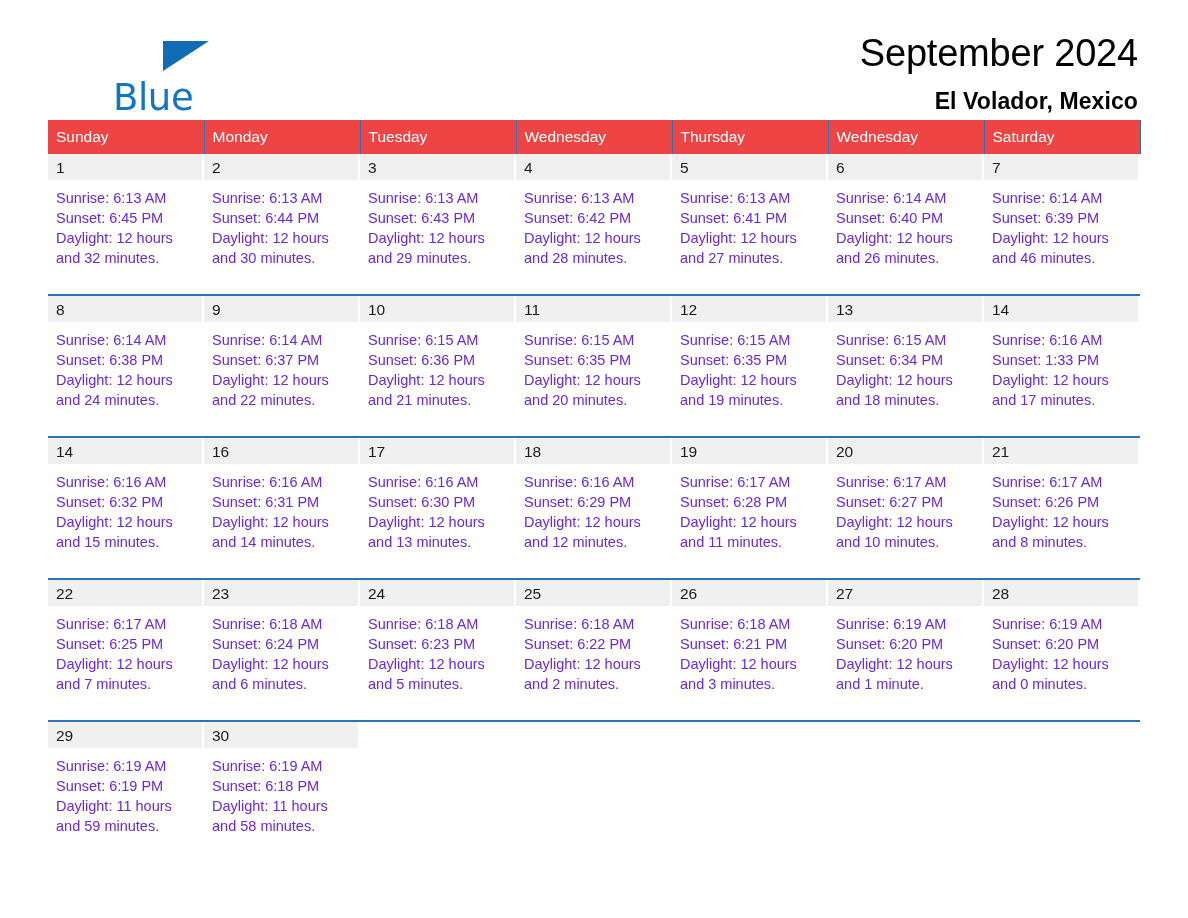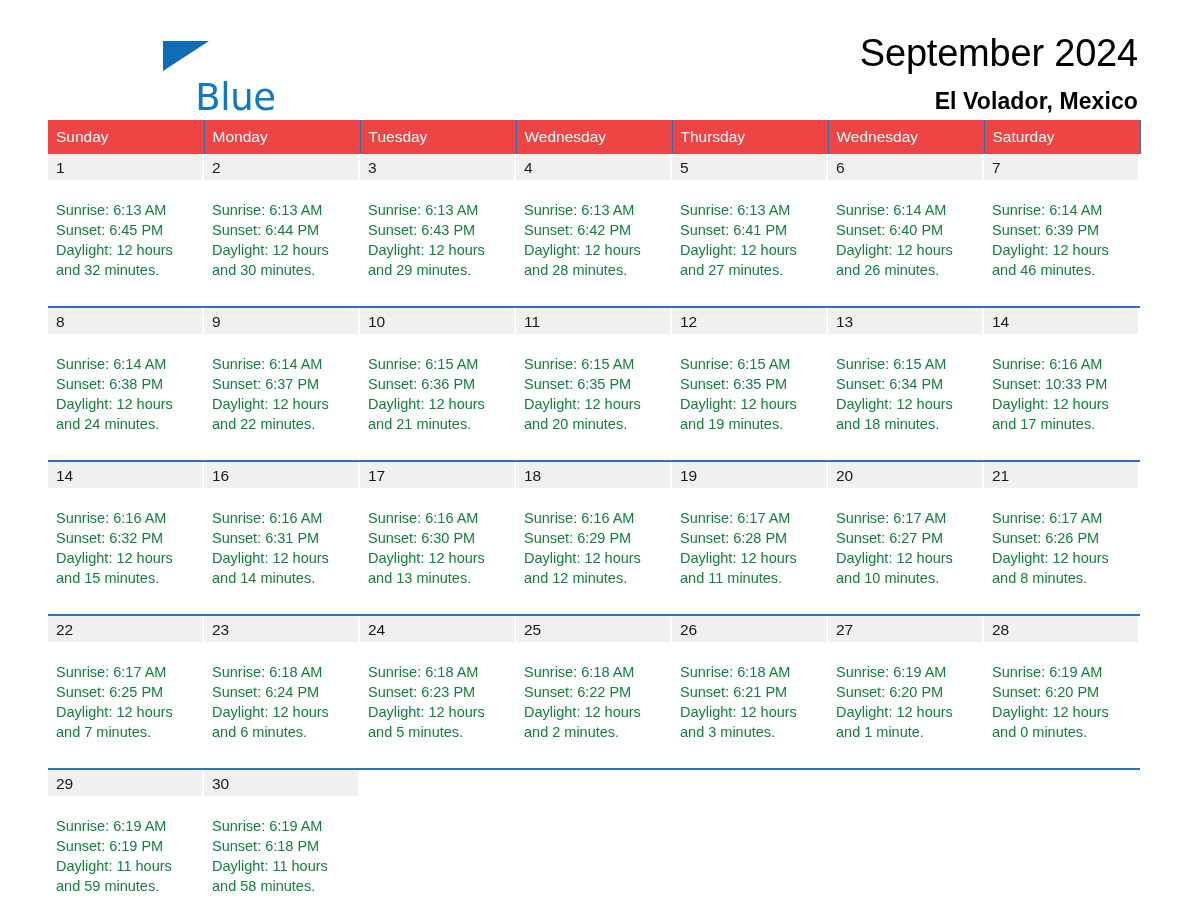--- a/index.html
+++ b/index.html
@@ -58,21 +58,20 @@
   }
   .brand-row2 {
     display: block;
     font-size: 37px;
     letter-spacing: -0.4px;
     color: #1277c2;
     font-family: "DejaVu Sans", sans-serif;
     font-weight: 400;
     margin-left: 55px;
     margin-top: 1px;
-    text-align: center;
   }
   .title-block {
     text-align: right;
     padding-right: 2px;
   }
   .cal-title {
     font-size: 38px;
     font-weight: 400;
     color: #000;
     line-height: 1.05;
@@ -130,22 +129,21 @@
     border-right: 2px solid #ffffff;
   }
   .daynum.empty {
     background: #ffffff;
     border-right: none;
   }
   .info {
     padding: 8px 8px 6px 8px;
     font-size: 14.5px;
     line-height: 20px;
-    color: #15803d;
-    margin-top: 12px;
+    color: #6d28d9;
   }
   .info div {
     white-space: nowrap;
   }
   .cell.blank .info { visibility: hidden; }
 </style>
 </head>
 <body>
 
 <div class="page">
@@ -335,21 +333,21 @@
                 <div>Daylight: 12 hours</div>
                 <div>and 18 minutes.</div>
               </div>
             </div>
           </td>
           <td>
             <div class="cell">
               <div class="daynum">14</div>
               <div class="info">
                 <div>Sunrise: 6:16 AM</div>
-                <div>Sunset: 10:33 PM</div>
+                <div>Sunset: 1:33 PM</div>
                 <div>Daylight: 12 hours</div>
                 <div>and 17 minutes.</div>
               </div>
             </div>
           </td>
         </tr>
         <tr class="spacer">
           <td colspan="7"></td>
         </tr>
         <tr class="weekrow">

